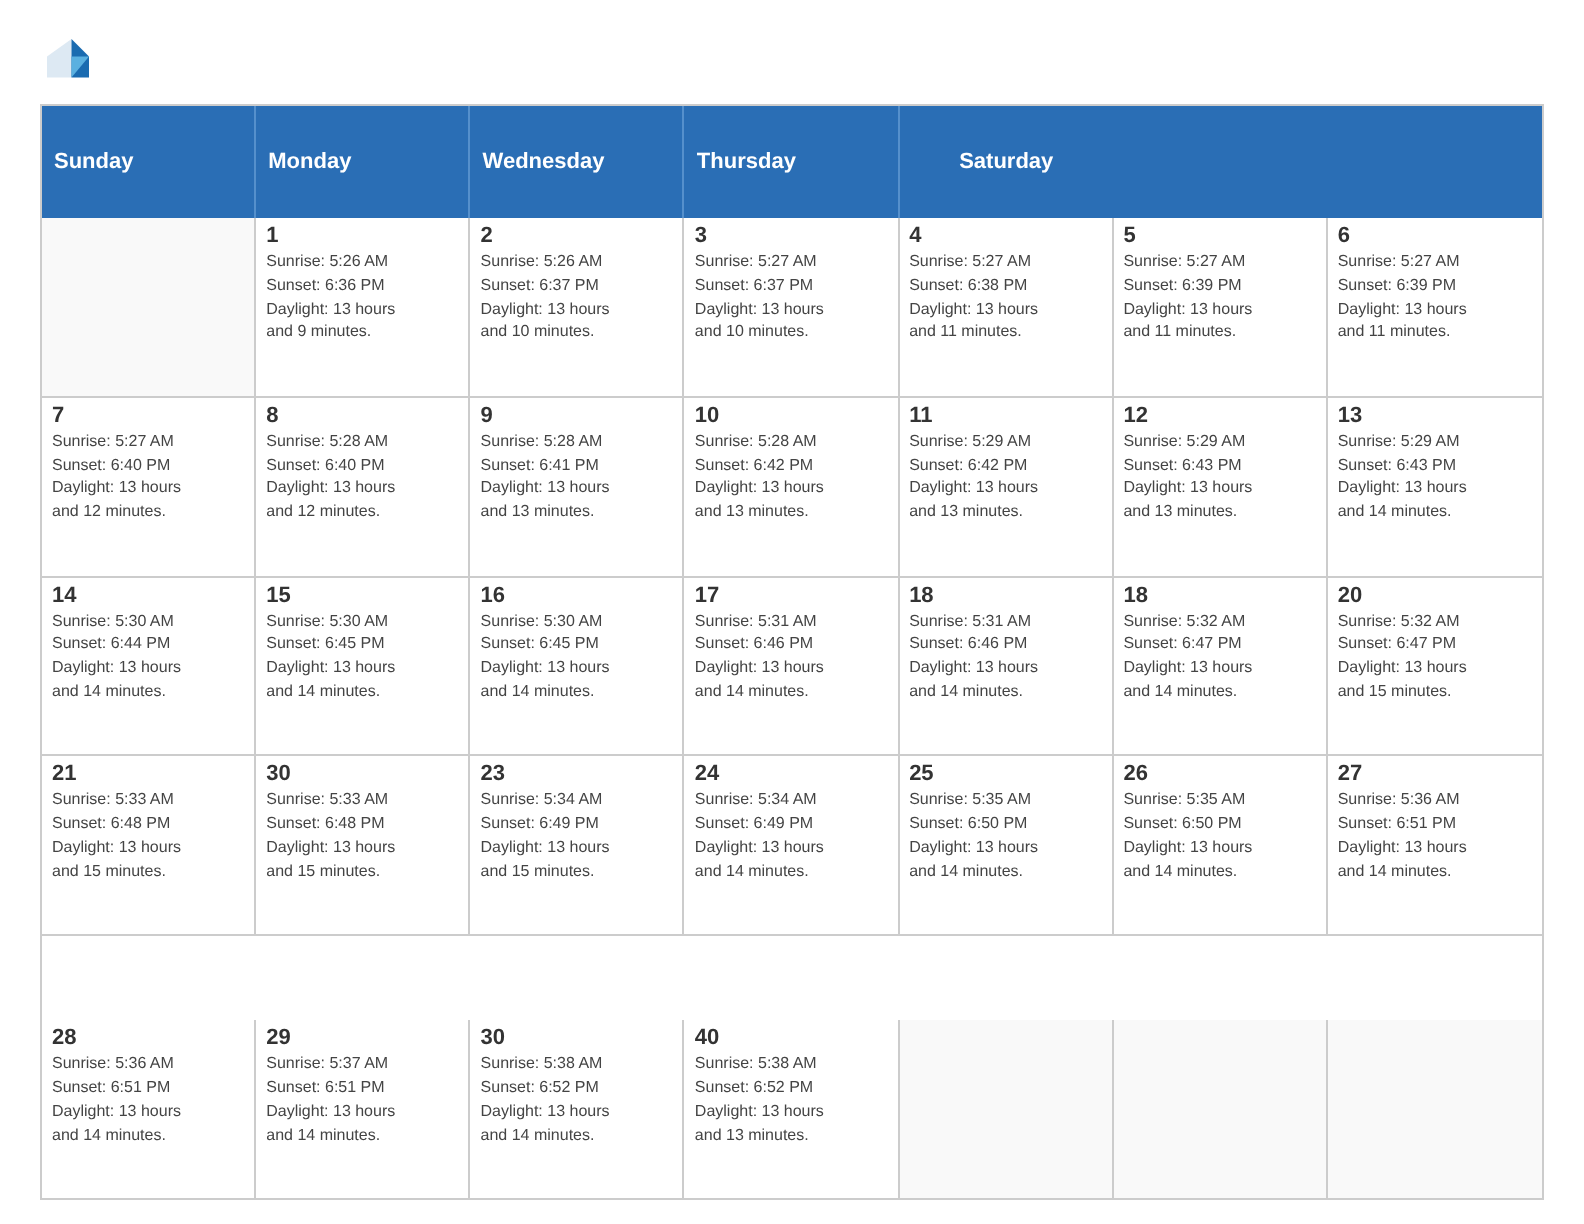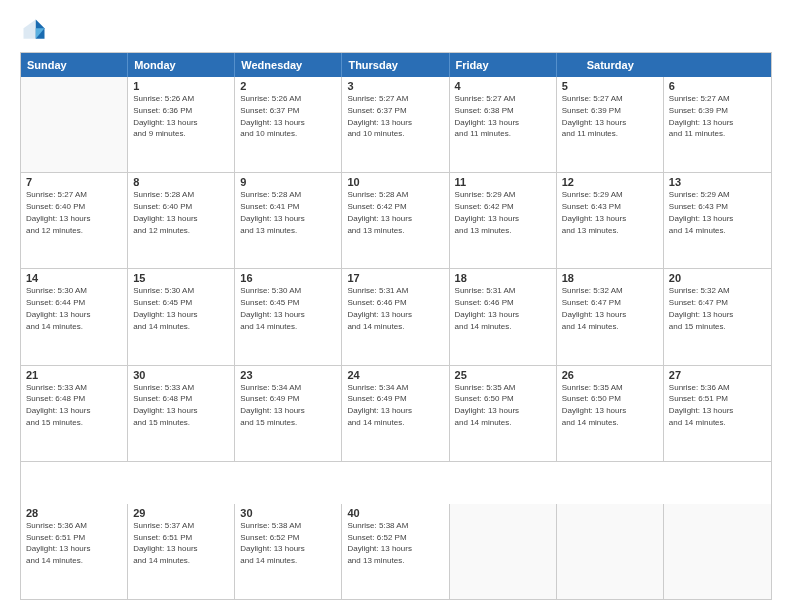--- a/index.html
+++ b/index.html
@@ -60,21 +60,21 @@
     }
     .cal-header-row {
       display: grid;
       grid-template-columns: repeat(7, 1fr);
       background: #2a6eb5;
     }
     .cal-header-cell {
       color: #fff;
       font-size: 11px;
       font-weight: bold;
-      padding: 6px 6px;
+      padding: 22px 6px;
       text-align: left;
       border-right: 1px solid #5590cc;
     }
     .cal-header-cell:last-child { border-right: none; text-align: center; }
     .cal-body {
       flex: 1;
       display: flex;
       flex-direction: column;
     }
     .cal-week {
@@ -128,21 +128,20 @@
       <div class="subtitle"></div>
     </div>
   </div>
 
   <div class="calendar">
     <div class="cal-header-row" id="cal-header">
         <div class="cal-header-cell">Sunday</div>
         <div class="cal-header-cell">Monday</div>
         <div class="cal-header-cell">Wednesday</div>
         <div class="cal-header-cell">Thursday</div>
-        <div class="cal-header-cell">Friday</div>
         <div class="cal-header-cell">Saturday</div>
       </div>
     <div class="cal-body" id="cal-body">
         <div class="cal-week">
           <div class="cal-cell empty"></div>
           <div class="cal-cell"><span class="day-num">1</span><span class="cell-text" style="white-space: pre-line;">Sunrise: 5:26 AM
 Sunset: 6:36 PM
 Daylight: 13 hours
 and 9 minutes.</span></div>
           <div class="cal-cell"><span class="day-num">2</span><span class="cell-text" style="white-space: pre-line;">Sunrise: 5:26 AM

